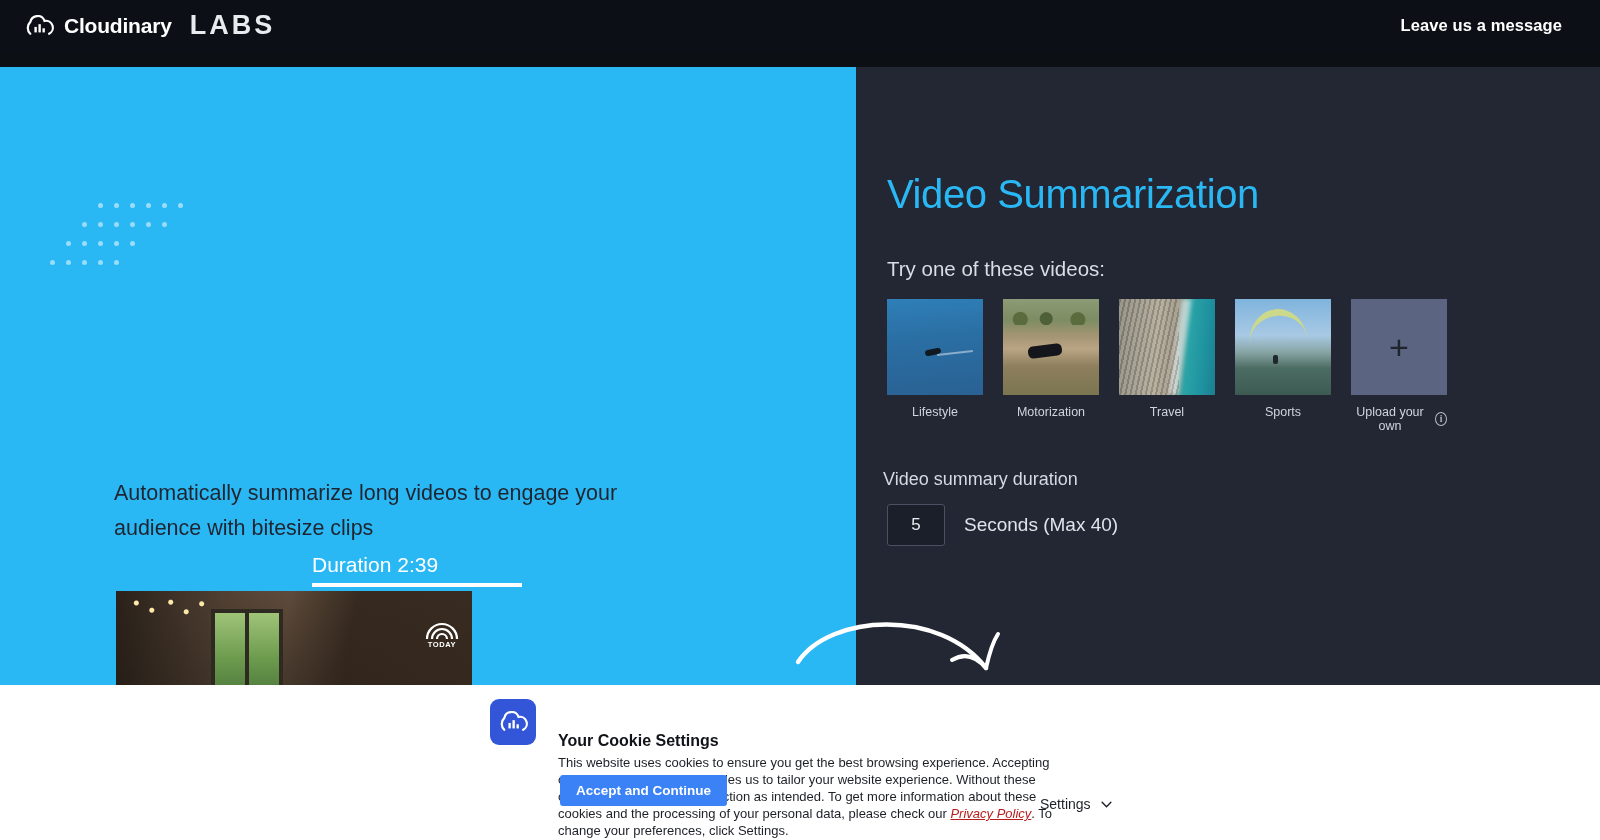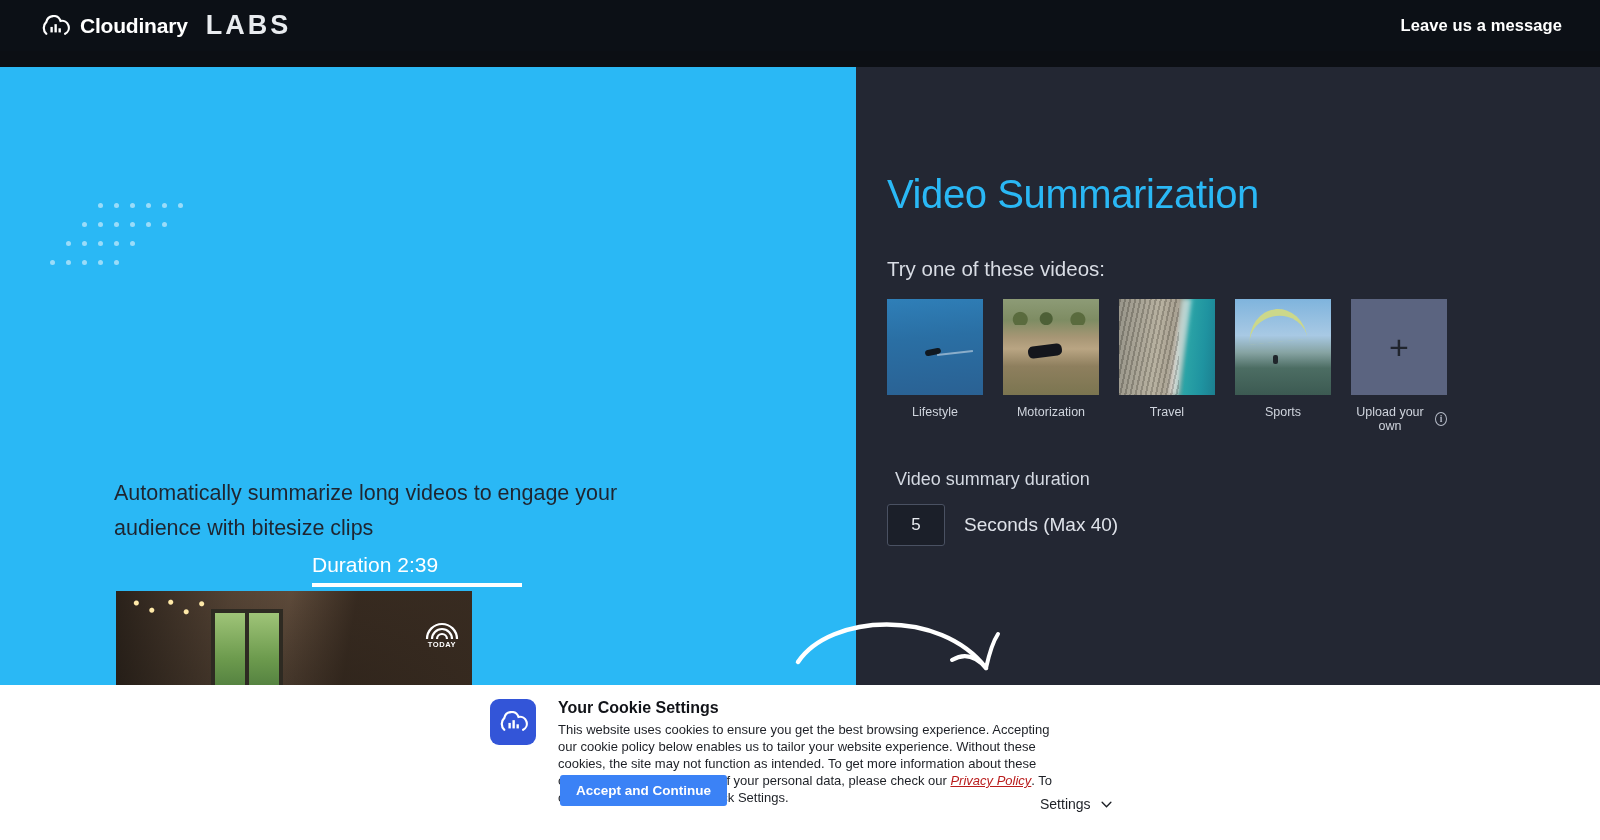--- a/index.html
+++ b/index.html
@@ -10,21 +10,21 @@
     background: #0c0f14;
   }
   .page { position: relative; width: 1600px; height: 840px; overflow: hidden; }
 
   
   .topbar {
     position: absolute; top: 0; left: 0;
     width: 1600px; height: 51px;
     background: #0c1016;
     display: flex; align-items: center;
-    padding: 0 38px 0 40px;
+    padding: 0 38px 0 24px;
     z-index: 30;
   }
   .brand { display: flex; align-items: center; gap: 10px; }
   .brand-cloud { width: 30px; height: 22px; display: block; }
   .brand-name {
     color: #ffffff; font-size: 21px; font-weight: 600;
     letter-spacing: -0.2px;
   }
   .brand-labs {
     color: #e9ecef; font-size: 27px; font-weight: 700;
@@ -258,21 +258,21 @@
     display: flex; align-items: center; justify-content: center;
   }
   .plus-glyph { color: #20242d; font-size: 34px; line-height: 1; font-weight: 300; }
   .info-circle {
     width: 14px; height: 14px; border: 1.3px solid #b4bac6; border-radius: 50%;
     display: inline-flex; align-items: center; justify-content: center;
     color: #b4bac6; font-size: 9.5px; font-weight: 700; font-family: "Liberation Serif", serif;
   }
 
   .dur-section-label {
-    position: absolute; left: 39px; top: 402px;
+    position: absolute; left: 27px; top: 402px;
     color: #d4d9e2; font-size: 18px;
   }
   .dur-row {
     position: absolute; left: 31px; top: 437px;
     display: flex; align-items: center; gap: 19px;
   }
   .dur-input {
     width: 58px; height: 42px;
     background: #1b1f29; border: 1px solid #4a5162; border-radius: 3px;
     color: #e8ebf0; font-size: 17px; text-align: center;
@@ -295,21 +295,21 @@
   }
   .cookie-inner {
     position: absolute; left: 490px; top: 14px; width: 580px;
     display: flex; gap: 22px;
   }
   .cookie-logo {
     width: 46px; height: 46px; flex: none;
     background: #3355d8; border-radius: 9px;
     display: flex; align-items: center; justify-content: center;
   }
-  .cookie-body { flex: 1; }
+  .cookie-body { flex: 1; margin-top: 33px; }
   .cookie-title {
     color: #111318; font-size: 16px; font-weight: 700; margin-bottom: 4px;
   }
   .cookie-text {
     color: #1d2026; font-size: 13px; line-height: 17px;
   }
   .cookie-link { color: #b91c1c; text-decoration: underline; cursor: pointer; font-style: italic; }
   .accept-btn {
     position: absolute; left: 560px; bottom: 34px;
     background: #3b82f6; color: #ffffff;

